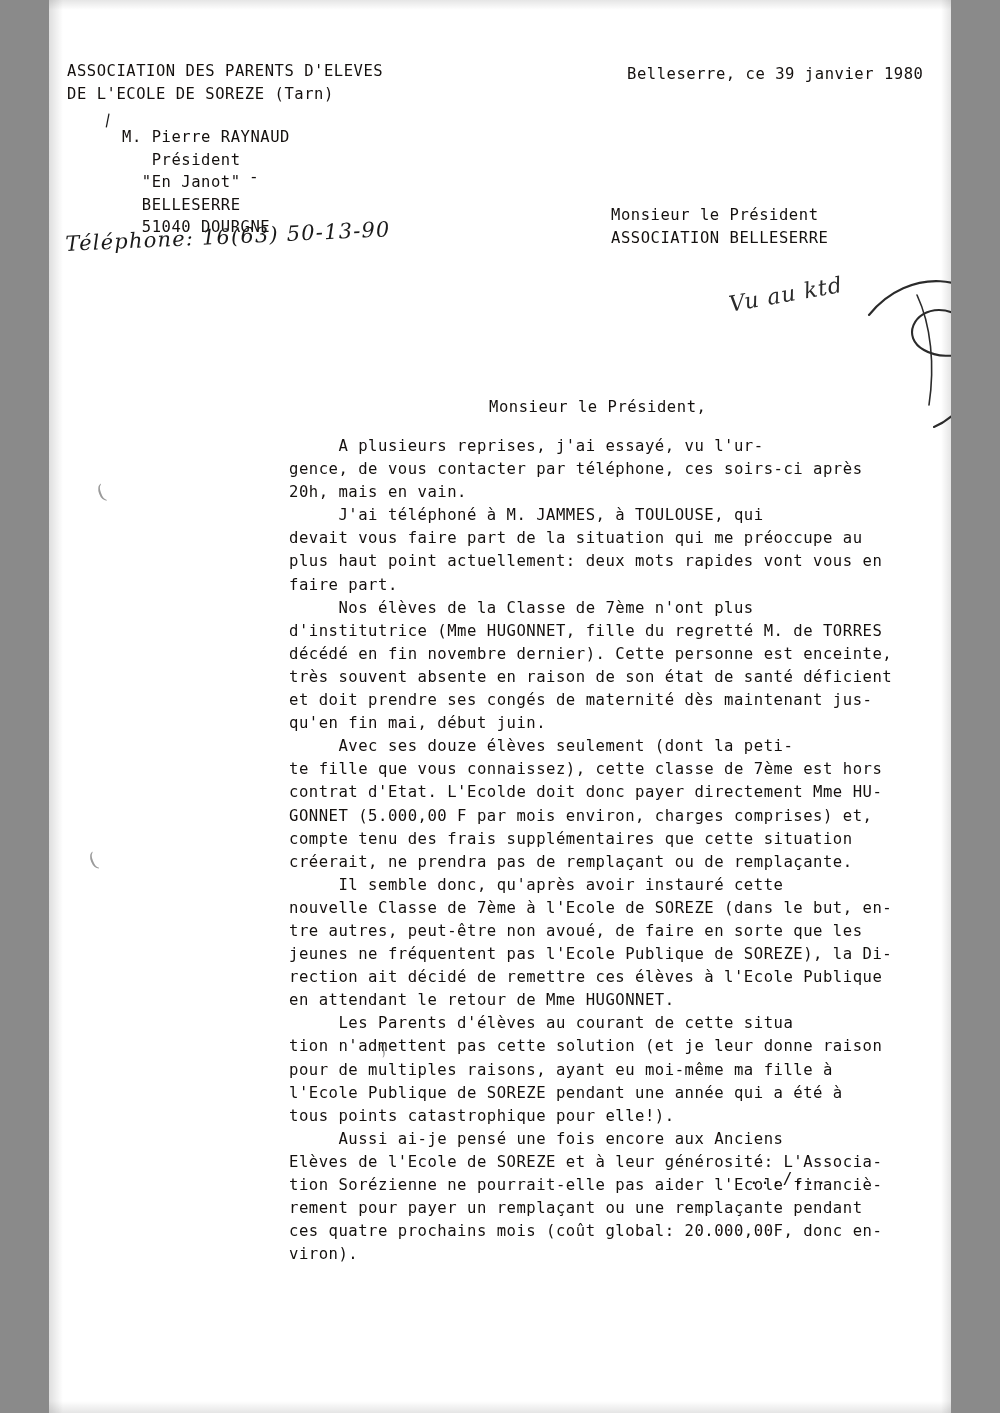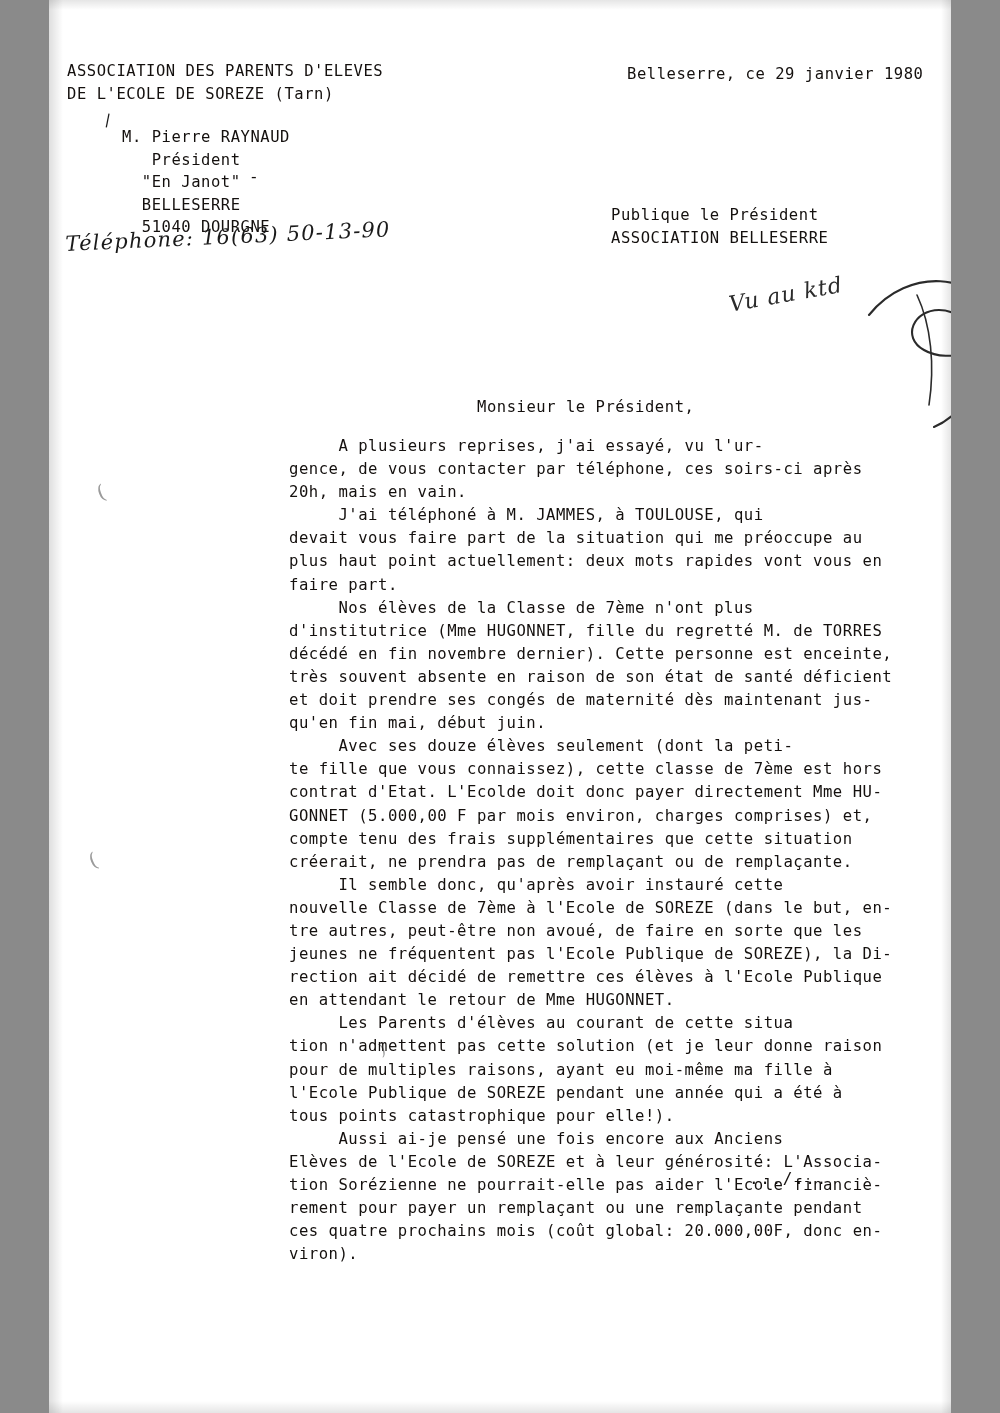--- a/index.html
+++ b/index.html
@@ -123,21 +123,21 @@
     color: #9b9b9b;
     font-family: "DejaVu Serif", serif;
     font-size: 20px;
   }
   #pencil-mark-1 { left: 48px; top: 480px; transform: rotate(-20deg); }
   #pencil-mark-2 { left: 40px; top: 848px; transform: rotate(-22deg); }
   #pencil-mark-3 { left: 330px; top: 1040px; transform: rotate(-20deg); font-size: 16px; }
 
   
   #salutation {
-    left: 428px;
+    left: 440px;
     top: 396px;
   }
   #body-text {
     left: 240px;
     top: 435px;
     font-size: 15.6px;
     line-height: 23.1px;
     letter-spacing: 0.5px;
   }
   #continuation {
@@ -153,35 +153,35 @@
 <div class="page">
 
   <div class="scan-edge-left"></div>
   <div class="scan-edge-top"></div>
   <div class="scan-edge-right"></div>
   <div class="scan-edge-bottom"></div>
 
   <div class="typed" id="sender-block"><span>ASSOCIATION DES PARENTS D'ELEVES</span>
 <span>DE L'ECOLE DE SOREZE (Tarn)</span></div>
 
-  <div class="typed" id="date-line">Belleserre, ce 29 janvier 1980</div>
+  <div class="typed" id="date-line">Belleserre, ce 39 janvier 1980</div>
 
   <div class="handwritten" id="tick-mark">\</div>
 
   <div class="typed" id="president-block">M. Pierre RAYNAUD
    Président
   "En Janot"
   BELLESERRE
   51040 DOURGNE</div>
 
   <div class="typed" id="dash-mark">-</div>
 
   <div class="handwritten" id="phone-handwritten">Téléphone: 16(63) 50-13-90</div>
 
-  <div class="typed" id="recipient-block"><span>Publique le Président</span>
+  <div class="typed" id="recipient-block"><span>Monsieur le Président</span>
 <span>ASSOCIATION BELLESERRE</span></div>
 
   <div class="handwritten" id="signature-note">Vu au ktd</div>
 
   <svg id="signature-flourish" viewBox="0 0 180 180">
     <path d="M30 60 C 70 10, 140 20, 150 60 C 158 95, 110 110, 85 95 C 62 82, 75 55, 100 55 C 128 55, 140 85, 135 120 C 131 148, 112 165, 95 172" fill="none" stroke="#2b2b2b" stroke-width="2.1" stroke-linecap="round"></path>
     <path d="M78 40 C 92 70, 96 110, 90 150" fill="none" stroke="#2b2b2b" stroke-width="1.6" stroke-linecap="round"></path>
   </svg>
 
   <div class="pencil-mark" id="pencil-mark-1">(</div>

